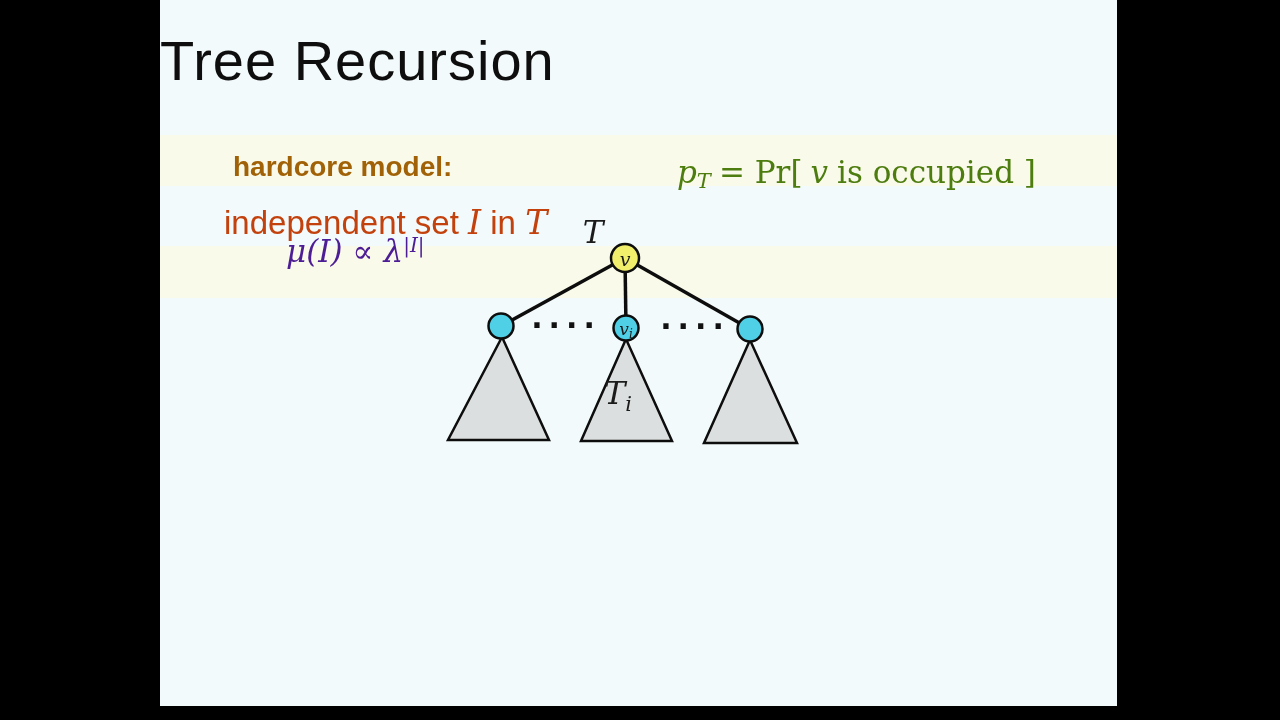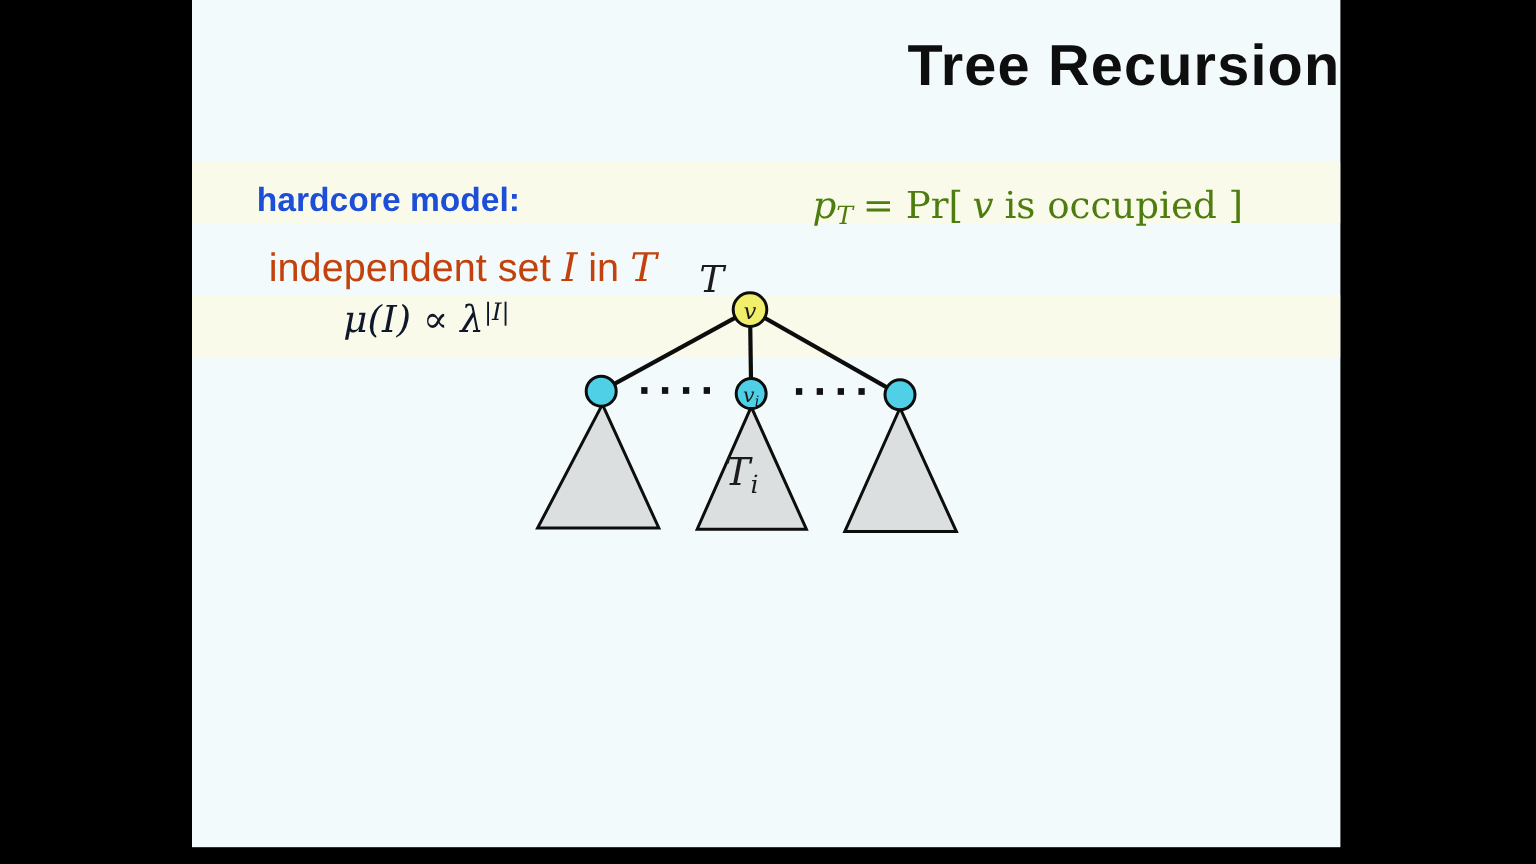--- a/index.html
+++ b/index.html
@@ -32,53 +32,53 @@
     width: 100%;
     background: #fafaea;
   }
   #band1 { top: 135px; height: 51px; }
   #band2 { top: 246px; height: 52px; }
   .slide-title {
     position: absolute;
     top: 28px;
     left: 0;
     width: 100%;
-    text-align: right;
-    font-size: 48px;
-    font-weight: 700;
+    text-align: left;
+    font-size: 56px;
+    font-weight: 400;
     color: #0e0e0e;
     letter-spacing: 1px;
   }
   .hardcore {
     position: absolute;
-    left: 54px;
+    left: 73px;
     top: 151px;
     font-size: 28px;
     font-weight: 600;
-    color: #1d4ed8;
+    color: #a16207;
   }
   .indep {
     position: absolute;
     left: 64px;
     top: 203px;
     font-size: 33px;
     color: #c2410c;
     white-space: pre;
   }
   .math-var {
     font-family: "DejaVu Serif", "Liberation Serif", serif;
     font-style: italic;
   }
   .mu-formula {
     position: absolute;
     left: 126px;
-    top: 248px;
+    top: 233px;
     font-family: "DejaVu Serif", "Liberation Serif", serif;
     font-size: 31px;
-    color: #0f172a;
+    color: #4c1d95;
     white-space: pre;
   }
   .mu-formula .it { font-style: italic; }
   .mu-formula .propto { font-style: normal; margin: 0 10px; }
   .mu-formula sup { font-size: 20px; vertical-align: 10px; font-style: italic; }
   .pt-formula {
     position: absolute;
     left: 517px;
     top: 154px;
     font-family: "DejaVu Serif", "Liberation Serif", serif;

